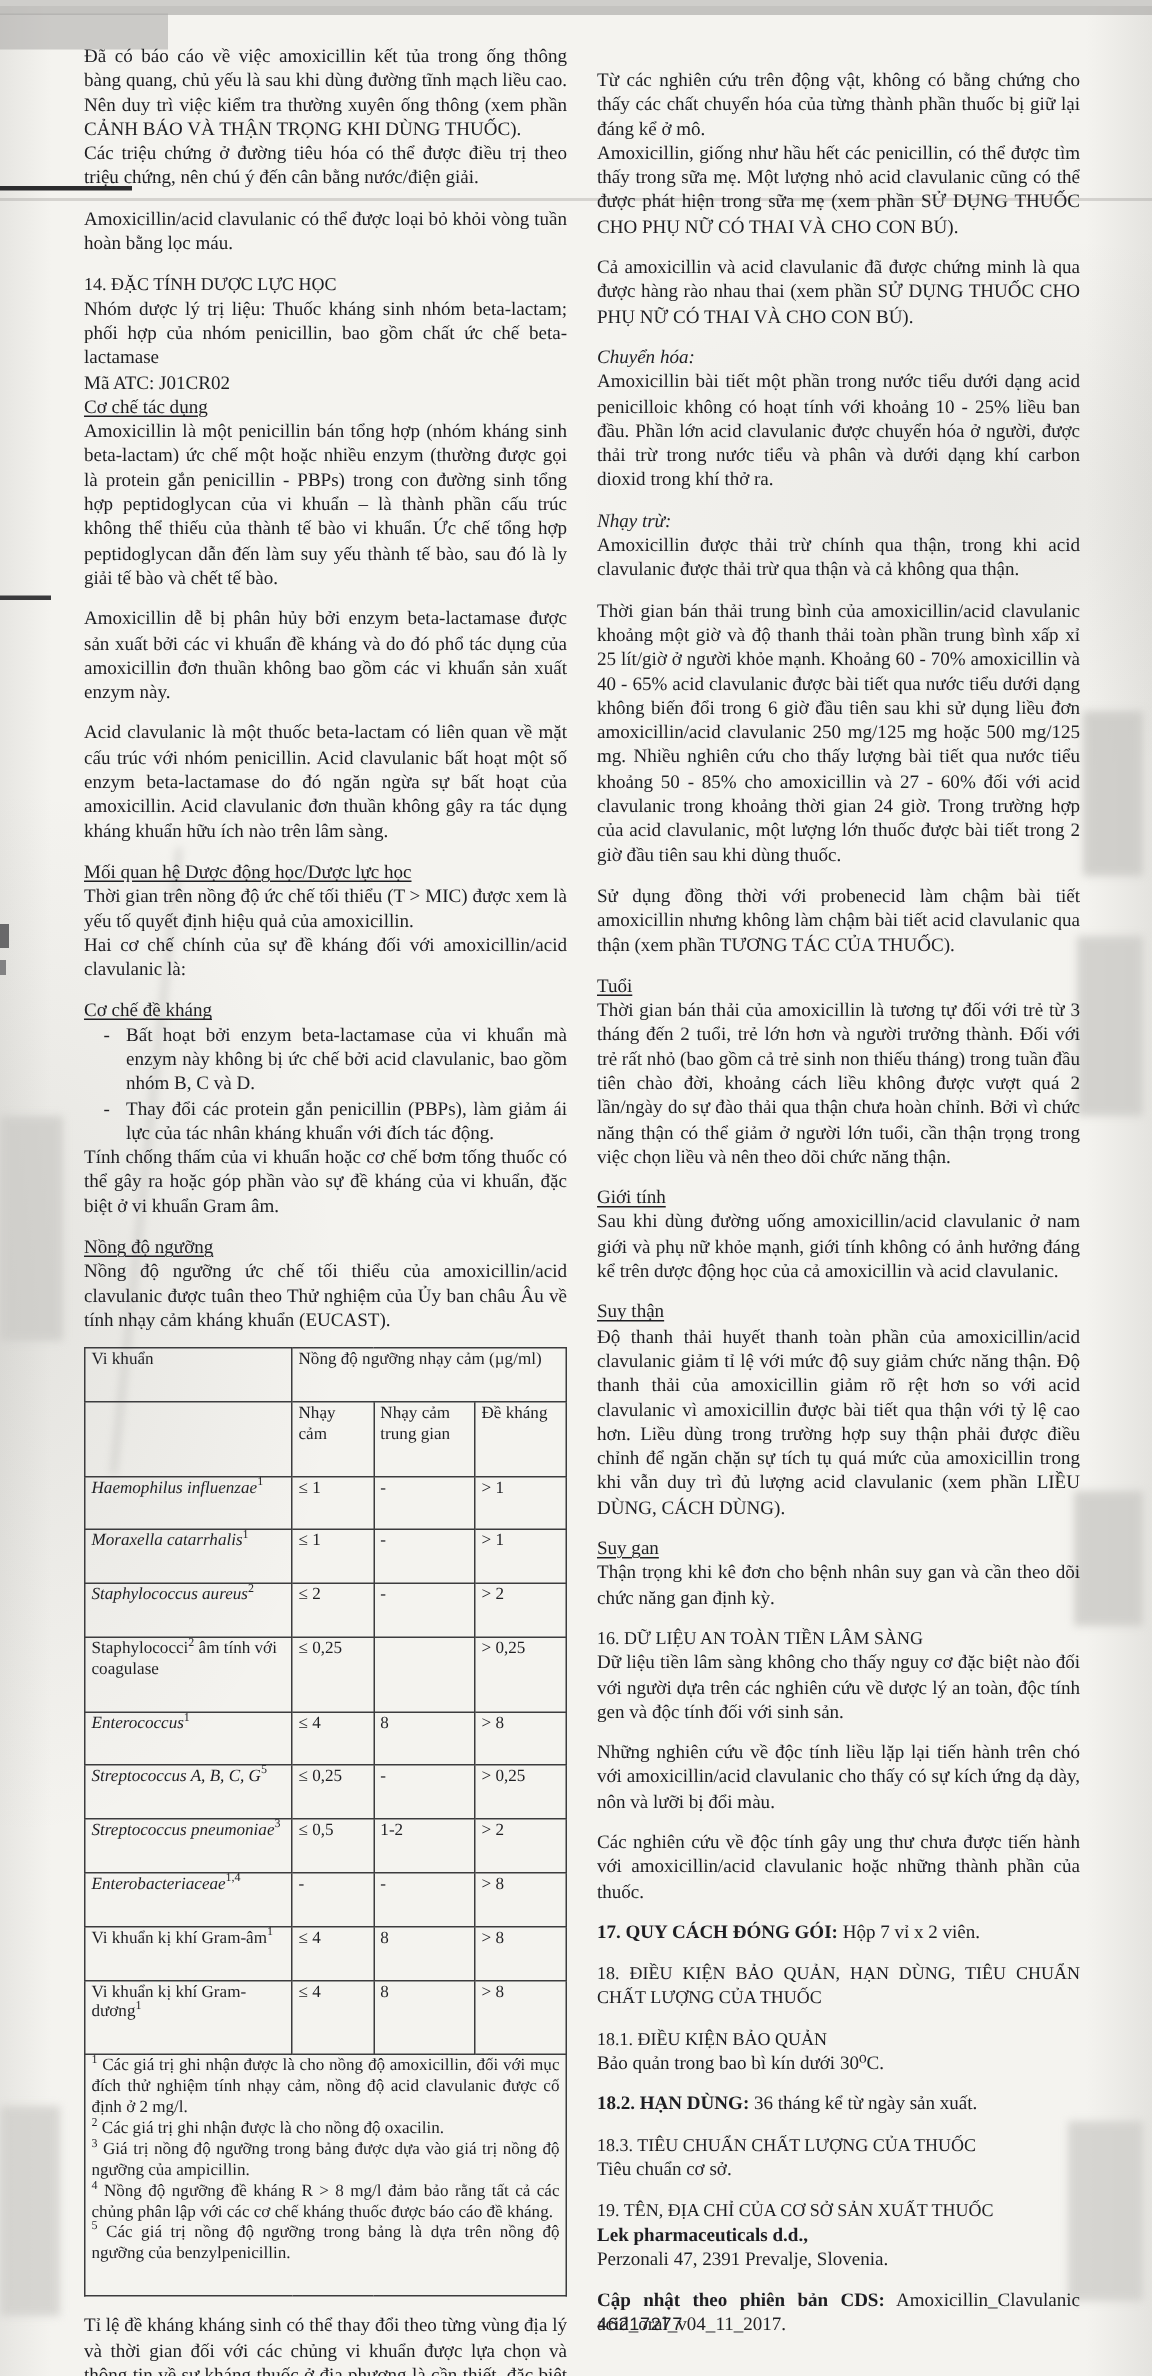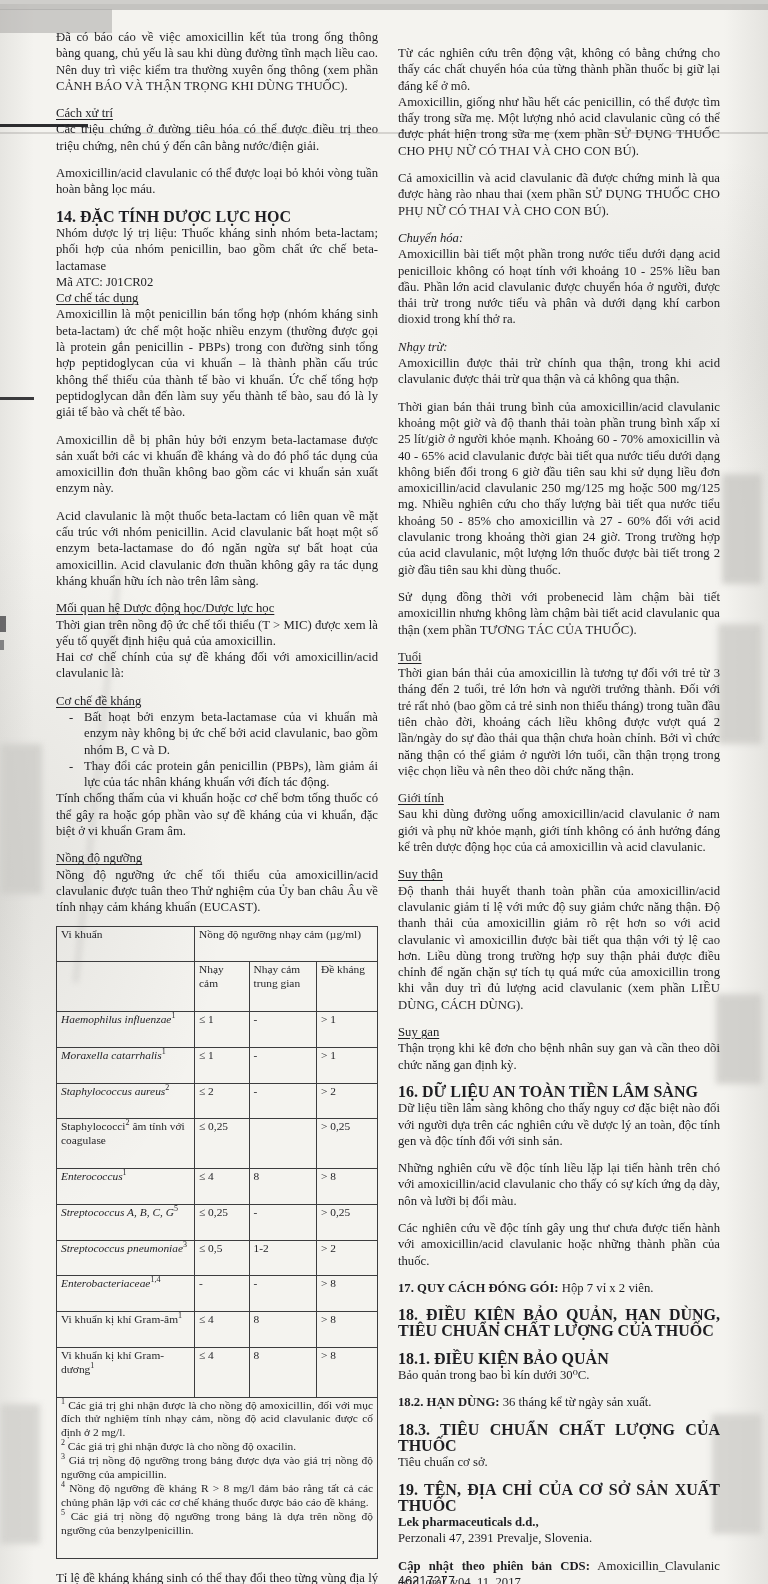--- a/index.html
+++ b/index.html
@@ -19,21 +19,21 @@
   
   .artifact{position:absolute;pointer-events:none;}
   .blur{filter:blur(3px);}
   
   .col{position:absolute;width:322px;font-size:12.7px;line-height:16.3px;}
   #left-column{left:56px;top:14px;}
   #right-column{left:398px;top:30px;}
   .blk{margin-top:11px;}
   .blk.tight{margin-top:0;}
   .p{text-align:justify;}
-  .h1{font-weight:bold;font-size:16px;text-align:justify;}
+  .h1{font-weight:normal;font-size:12px;text-align:justify;}
   .h2u{text-decoration:underline;text-underline-offset:2px;}
   .hbu{font-weight:bold;text-decoration:underline;text-underline-offset:2px;}
   .hb{font-weight:bold;}
   .hi{font-style:italic;}
   .pi{font-style:italic;}
   .li{display:flex;margin-top:0;padding-left:13px;}
   .li .dash{width:15px;flex:none;}
   .li .txt{flex:1;text-align:justify;}
   .date{font-family:"Liberation Sans","DejaVu Sans",sans-serif;font-size:12.5px;margin-top:14px;}
   .code{font-family:"Liberation Sans","DejaVu Sans",sans-serif;font-size:12px;text-align:left;margin-top:-17px;letter-spacing:.5px;}
@@ -64,21 +64,20 @@
   <div class="artifact blur" style="left:722px;top:470px;width:40px;height:110px;background:#c9c8c4;opacity:.8;"></div>
   <div class="artifact blur" style="left:718px;top:620px;width:44px;height:120px;background:#cccbc7;opacity:.8;"></div>
   <div class="artifact blur" style="left:716px;top:990px;width:46px;height:90px;background:#cbcac6;opacity:.8;"></div>
   <div class="artifact blur" style="left:712px;top:1410px;width:50px;height:120px;background:#cfceca;opacity:.8;"></div>
   <div class="artifact blur" style="left:0;top:740px;width:42px;height:150px;background:#cdccc8;opacity:.8;"></div>
   <div class="artifact blur" style="left:0;top:1400px;width:40px;height:140px;background:#d0cfcb;opacity:.8;"></div>
   <div class="artifact blur" style="left:96px;top:560px;width:3px;height:420px;background:#b5b4b1;opacity:.6;transform:rotate(6deg);"></div>
 
   <div id="left-column" class="col">
       <div class="blk p">Đã có báo cáo về việc amoxicillin kết tủa trong ống thông bàng quang, chủ yếu là sau khi dùng đường tĩnh mạch liều cao. Nên duy trì việc kiểm tra thường xuyên ống thông (xem phần CẢNH BÁO VÀ THẬN TRỌNG KHI DÙNG THUỐC).</div>
-      <div class="blk h2u">Cách xử trí</div>
       <div class="blk p tight">Các triệu chứng ở đường tiêu hóa có thể được điều trị theo triệu chứng, nên chú ý đến cân bằng nước/điện giải.</div>
       <div class="blk p">Amoxicillin/acid clavulanic có thể được loại bỏ khỏi vòng tuần hoàn bằng lọc máu.</div>
       <div class="blk h1">14. ĐẶC TÍNH DƯỢC LỰC HỌC</div>
       <div class="blk p tight">Nhóm dược lý trị liệu: Thuốc kháng sinh nhóm beta-lactam; phối hợp của nhóm penicillin, bao gồm chất ức chế beta-lactamase</div>
       <div class="blk p tight">Mã ATC: J01CR02</div>
       <div class="blk h2u tight">Cơ chế tác dụng</div>
       <div class="blk p tight">Amoxicillin là một penicillin bán tổng hợp (nhóm kháng sinh beta-lactam) ức chế một hoặc nhiều enzym (thường được gọi là protein gắn penicillin - PBPs) trong con đường sinh tổng hợp peptidoglycan của vi khuẩn – là thành phần cấu trúc không thể thiếu của thành tế bào vi khuẩn. Ức chế tổng hợp peptidoglycan dẫn đến làm suy yếu thành tế bào, sau đó là ly giải tế bào và chết tế bào.</div>
       <div class="blk p">Amoxicillin dễ bị phân hủy bởi enzym beta-lactamase được sản xuất bởi các vi khuẩn đề kháng và do đó phổ tác dụng của amoxicillin đơn thuần không bao gồm các vi khuẩn sản xuất enzym này.</div>
       <div class="blk p">Acid clavulanic là một thuốc beta-lactam có liên quan về mặt cấu trúc với nhóm penicillin. Acid clavulanic bất hoạt một số enzym beta-lactamase do đó ngăn ngừa sự bất hoạt của amoxicillin. Acid clavulanic đơn thuần không gây ra tác dụng kháng khuẩn hữu ích nào trên lâm sàng.</div>
       <div class="blk h2u">Mối quan hệ Dược động học/Dược lực học</div>

